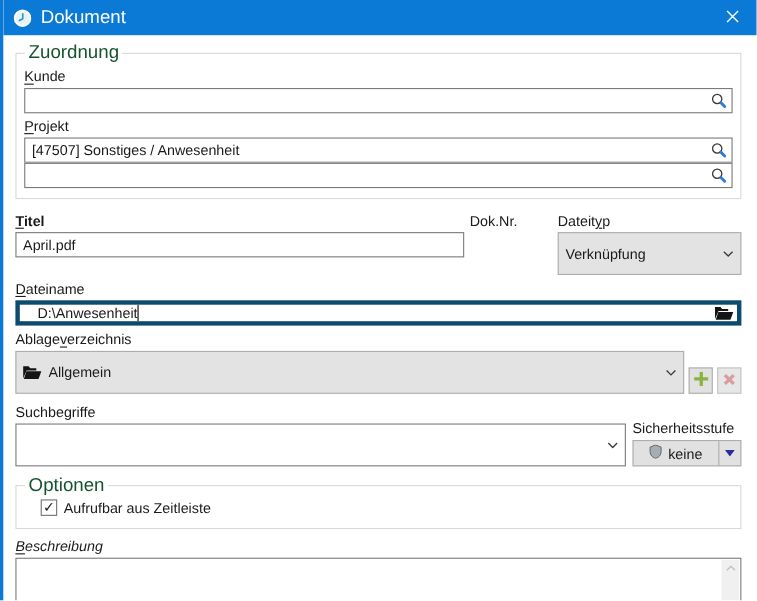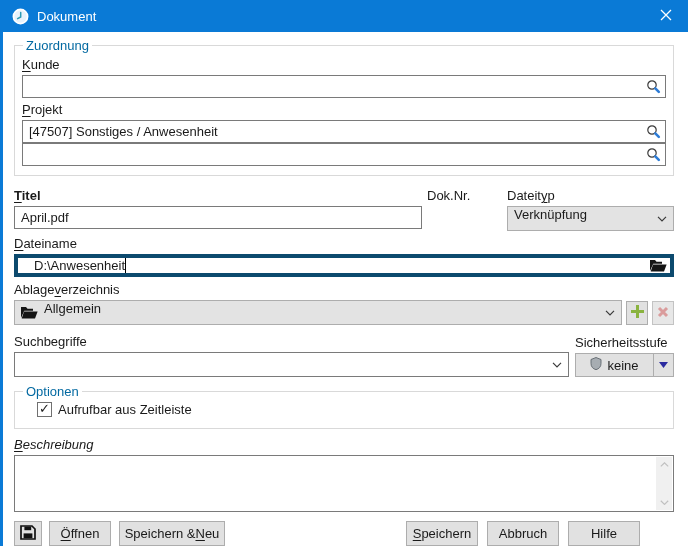--- a/index.html
+++ b/index.html
@@ -7,45 +7,45 @@
   body { font-family: "Liberation Sans", "DejaVu Sans", sans-serif; font-size:13px; color:#1a1a1a; }
   .window {
     position:relative; width:688px; height:546px; background:#fff;
     border-left:3px solid #0a7ad6; overflow:hidden;
   }
   
   .titlebar {
     height:32px; background:#0a7ad6; display:flex; align-items:center;
   }
   .app-icon { margin-left:9px; display:flex; align-items:center; }
-  .title { color:#fff; margin-left:8px; font-size:13px; }
+  .title { color:#fff; margin-left:8px; font-size:17px; }
   .close-btn {
     margin-left:auto; width:45px; height:32px; display:flex; align-items:center;
     justify-content:center; background:transparent; border:none; cursor:pointer;
   }
   
   .content { padding:0 14px 0 11px; }
   fieldset { border:1px solid #d9d9d9; margin-top:6px; padding:0 7px 9px 7px; }
-  legend { font-size:13px; padding:0 3px; margin-left:1px; color:#0369a1; }
+  legend { font-size:17px; padding:0 3px; margin-left:1px; color:#14532d; }
   .lbl { margin:4px 0 2px 0; height:16px; line-height:16px; }
   .lbl.bold { font-weight:bold; }
   u { text-underline-offset:2px; }
   .textbox {
     height:23px; border:1px solid #7a7a7a; background:#fff; display:flex;
     align-items:center; padding:0 4px 0 6px; overflow:hidden; white-space:nowrap;
   }
   .textbox .tb-text { flex:1 1 auto; overflow:hidden; }
   .textbox.focused { border:4px solid #0c4a6e; padding:0 3px 0 16px; }
   .tb-icon { display:flex; align-items:center; flex:0 0 auto; cursor:pointer; }
   .caret { display:inline-block; width:1px; height:15px; background:#000; vertical-align:-3px; }
   .num { text-align:right; justify-content:flex-end; padding-right:6px; }
   
   .combo {
-    height:25px; border:1px solid #adadad; background:#e3e3e3; display:flex;
-    padding:0 6px; cursor:default; white-space:nowrap;
+    height:39px; border:1px solid #adadad; background:#e3e3e3; display:flex;
+    align-items:center; padding:0 6px; cursor:default; white-space:nowrap;
   }
   .combo.white { background:#fff; border-color:#7a7a7a; }
   .combo .co-text { flex:1 1 auto; overflow:hidden; }
   .combo .chev { flex:0 0 auto; display:flex; align-items:center; }
   .combo .co-folder { margin-right:6px; display:flex; align-items:center; }
   
   .row3 { display:flex; gap:5px; margin-top:8px; }
   .row3 .c-titel { flex:1 1 auto; }
   .row3 .c-doknr { flex:0 0 73px; }
   .row3 .c-dtyp { flex:0 0 167px; margin-left:2px; }

